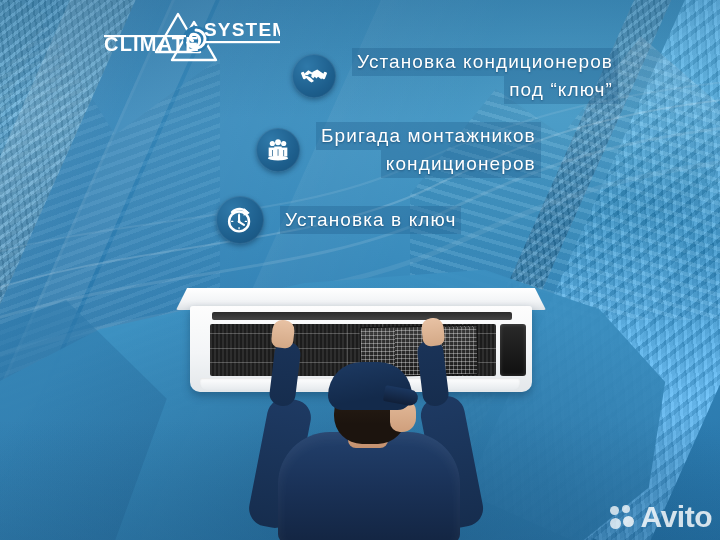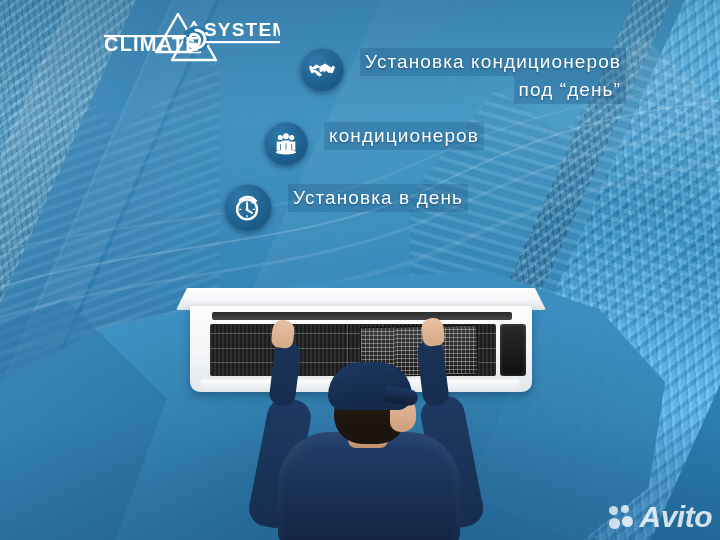--- a/index.html
+++ b/index.html
@@ -95,21 +95,21 @@
     position:absolute;left:0;bottom:0;width:720px;height:120px;
     background:linear-gradient(180deg, rgba(20,72,112,0) 0%, rgba(20,72,112,0.25) 100%);
   }
 
   
   .logo{position:absolute;left:100px;top:8px;width:180px;height:58px;}
   .logo svg{display:block;}
 
   
   .features{position:absolute;left:0;top:48px;width:720px;}
-  .frow{display:flex;margin-bottom:18px;margin-left:8px;}
+  .frow{display:flex;align-items:center;margin-bottom:18px;}
   .f1{padding-left:292px;}
   .f2{padding-left:256px;}
   .f3{padding-left:216px;}
   .ficon{
     width:44px;height:44px;border-radius:50%;
     background:radial-gradient(circle at 34% 28%, #2f79a9 0%, #1d5e8c 62%, #17517b 100%);
     box-shadow:0 2px 5px rgba(10,45,75,0.45), inset 0 0 0 1px rgba(255,255,255,0.08);
     display:flex;align-items:center;justify-content:center;flex:none;
   }
   .f3 .ficon{width:48px;height:48px;}
@@ -222,21 +222,20 @@
     position:absolute;left:140px;top:28px;width:34px;height:16px;
     background:linear-gradient(180deg,#1b3760,#101f38);
     border-radius:4px 14px 14px 4px;transform:rotate(10deg);
   }
 
   
   .avito{
     position:absolute;right:8px;bottom:8px;
     display:flex;align-items:center;gap:7px;
     opacity:.88;
-    font-style:italic;
   }
   .avito .dots{position:relative;width:24px;height:24px;flex:none;}
   .avito .dots i{position:absolute;border-radius:50%;background:rgba(255,255,255,0.85);display:block;}
   .avito .d1{left:0;top:1px;width:9px;height:9px;}
   .avito .d2{left:12px;top:0;width:8px;height:8px;}
   .avito .d3{left:0;top:13px;width:11px;height:11px;}
   .avito .d4{left:13px;top:11px;width:11px;height:11px;background:rgba(255,255,255,0.92) !important;}
   .avito .word{
     color:rgba(255,255,255,0.92);font-size:30px;font-weight:700;letter-spacing:-0.5px;
     line-height:1;
@@ -301,40 +300,41 @@
         <svg width="26" height="26" viewBox="0 0 32 32">
           <path d="M3,14 L9,9 L14,12 L13,14 L11,13 L8,15 Z" fill="#ffffff"></path>
           <path d="M14,11 L20,8 L29,14 L25,20 L21,17 L19,19 L17,17 L15,19 L12.5,16.5 Z" fill="#ffffff"></path>
           <path d="M2,15 L7,19 L10,22 L13,24 L16,22 L12,18 L8,16 Z" fill="#ffffff"></path>
           <rect x="1" y="11" width="4" height="9" rx="1.4" fill="#ffffff" transform="rotate(-22 3 15)"></rect>
           <rect x="27" y="11" width="4" height="9" rx="1.4" fill="#ffffff" transform="rotate(22 29 15)"></rect>
         </svg>
       </div>
       <div class="ftext">
         <span class="ln"><span class="hl">Установка кондиционеров</span></span>
-        <span class="ln"><span class="hl">под “день”</span></span>
+        <span class="ln"><span class="hl">под “ключ”</span></span>
       </div>
     </div>
 
     <div class="frow f2">
       <div class="ficon">
         <svg width="26" height="26" viewBox="0 0 32 32">
           <circle cx="9" cy="8" r="3.2" fill="#ffffff"></circle>
           <circle cx="23" cy="8" r="3.2" fill="#ffffff"></circle>
           <circle cx="16" cy="6.4" r="3.6" fill="#ffffff"></circle>
           <path d="M4.5,13 h9 v11 h-9 z" fill="#ffffff"></path>
           <path d="M18.5,13 h9 v11 h-9 z" fill="#ffffff"></path>
           <path d="M11.4,11.6 h9.2 v12.6 h-9.2 z" fill="#ffffff"></path>
           <rect x="8.6" y="16" width="0.9" height="8" fill="#1d5e8c"></rect>
           <rect x="22.6" y="16" width="0.9" height="8" fill="#1d5e8c"></rect>
           <rect x="15.6" y="15" width="0.9" height="9" fill="#1d5e8c"></rect>
           <ellipse cx="16" cy="26" rx="12.5" ry="2.8" fill="#ffffff"></ellipse>
         </svg>
       </div>
       <div class="ftext">
+        <span class="ln"><span class="hl">Бригада монтажников</span></span>
         <span class="ln"><span class="hl">кондиционеров</span></span>
       </div>
     </div>
 
     <div class="frow f3">
       <div class="ficon">
         <svg width="30" height="30" viewBox="0 0 32 32">
           <circle cx="15" cy="17.5" r="10.6" fill="none" stroke="#ffffff" stroke-width="2.6"></circle>
           <path d="M15,11 v7 l5.2,3.2" fill="none" stroke="#ffffff" stroke-width="2.2" stroke-linecap="round"></path>
           <circle cx="15" cy="17.5" r="1.5" fill="#ffffff"></circle>
@@ -342,21 +342,21 @@
           <path d="M20.5,3.4 L26.4,8.4 L19.8,11.4 Z" fill="#ffffff"></path>
           <g stroke="#ffffff" stroke-width="1.4" stroke-linecap="round">
             <path d="M15,9.6 v1.2"></path>
               <path d="M15,24.2 v1.2"></path>
             <path d="M7.1,17.5 h1.2"></path>
               <path d="M21.7,17.5 h1.2"></path>
           </g>
         </svg>
       </div>
       <div class="ftext">
-        <span class="ln"><span class="hl">Установка в день</span></span>
+        <span class="ln"><span class="hl">Установка в ключ</span></span>
       </div>
     </div>
   </div>
 
   <div class="ac">
     <div class="ac-top"></div>
     <div class="ac-body">
       <div class="ac-slot"></div>
       <div class="ac-coil">
         <span class="seg" style="left:24%"></span>

